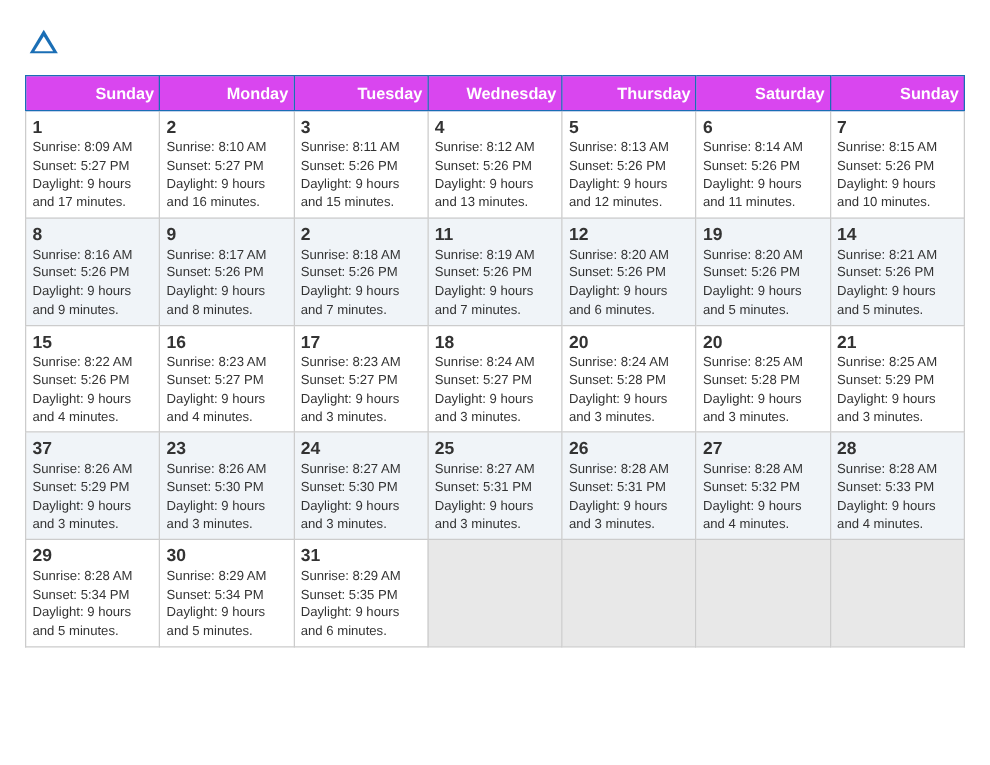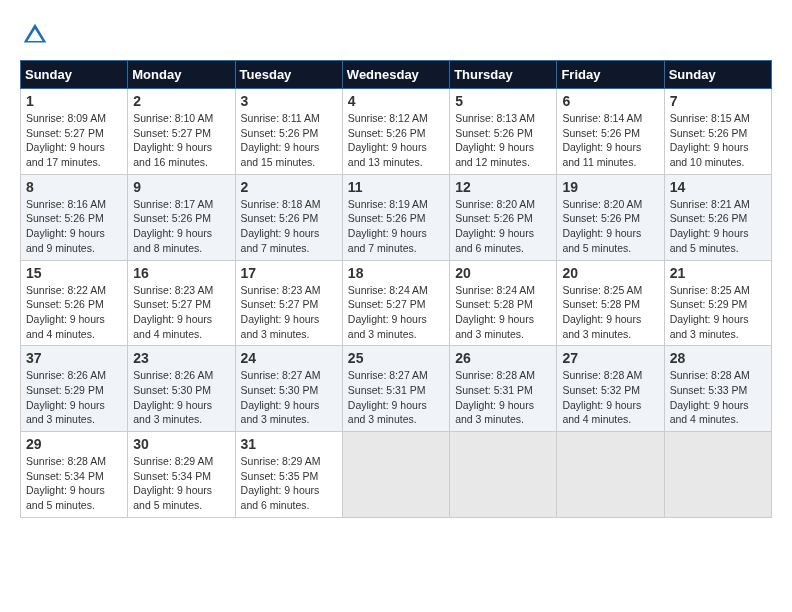--- a/index.html
+++ b/index.html
@@ -51,24 +51,24 @@
     .location {
       font-size: 16px;
       color: #555;
     }
     .calendar {
       width: 100%;
       border-collapse: collapse;
       font-size: 11px;
     }
     .calendar th {
-      background: #0f172a;
+      background: #d946ef;
       color: #fff;
       padding: 6px 4px;
-      text-align: left;
+      text-align: right;
       font-size: 13px;
       font-weight: bold;
       border: 1px solid #1a6eb5;
     }
     .calendar td {
       border: 1px solid #ccc;
       vertical-align: top;
       padding: 4px 5px;
       width: calc(100% / 7);
       height: 85px;
@@ -121,21 +121,21 @@
 </div>
 
 <table class="calendar">
   <thead>
     <tr>
     <th>Sunday</th>
         <th>Monday</th>
         <th>Tuesday</th>
         <th>Wednesday</th>
         <th>Thursday</th>
-        <th>Friday</th>
+        <th>Saturday</th>
         <th>Sunday</th>
       </tr>
   </thead>
   <tbody id="calendar-body">
   <tr>
         <td><span class="day-num">1</span>
 <span class="day-info">Sunrise: 8:09 AM<br>Sunset: 5:27 PM<br>Daylight: 9 hours and 17 minutes.</span></td>
         <td><span class="day-num">2</span>
 <span class="day-info">Sunrise: 8:10 AM<br>Sunset: 5:27 PM<br>Daylight: 9 hours and 16 minutes.</span></td>
         <td><span class="day-num">3</span>

